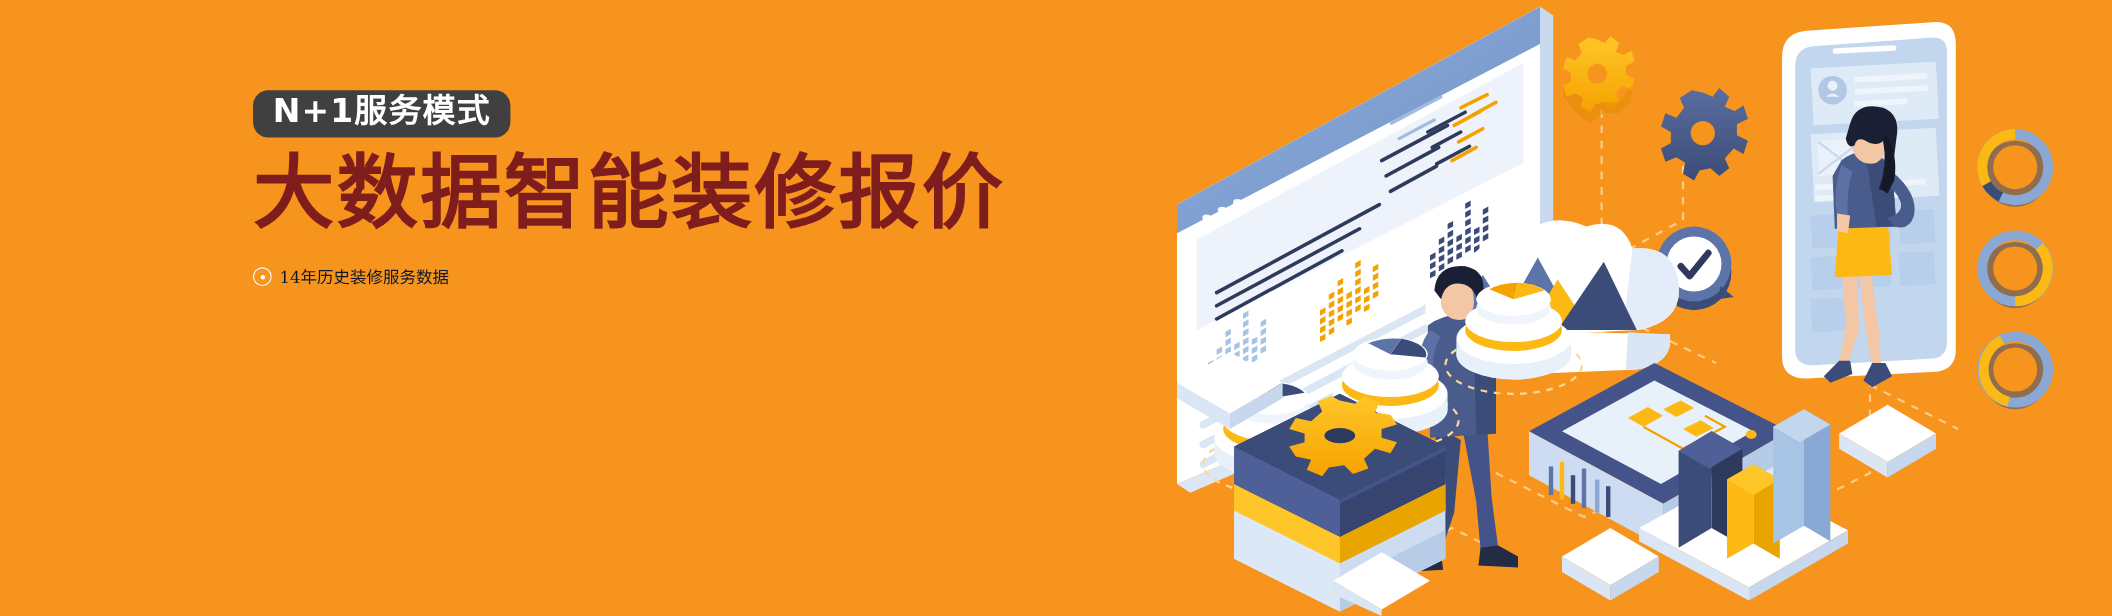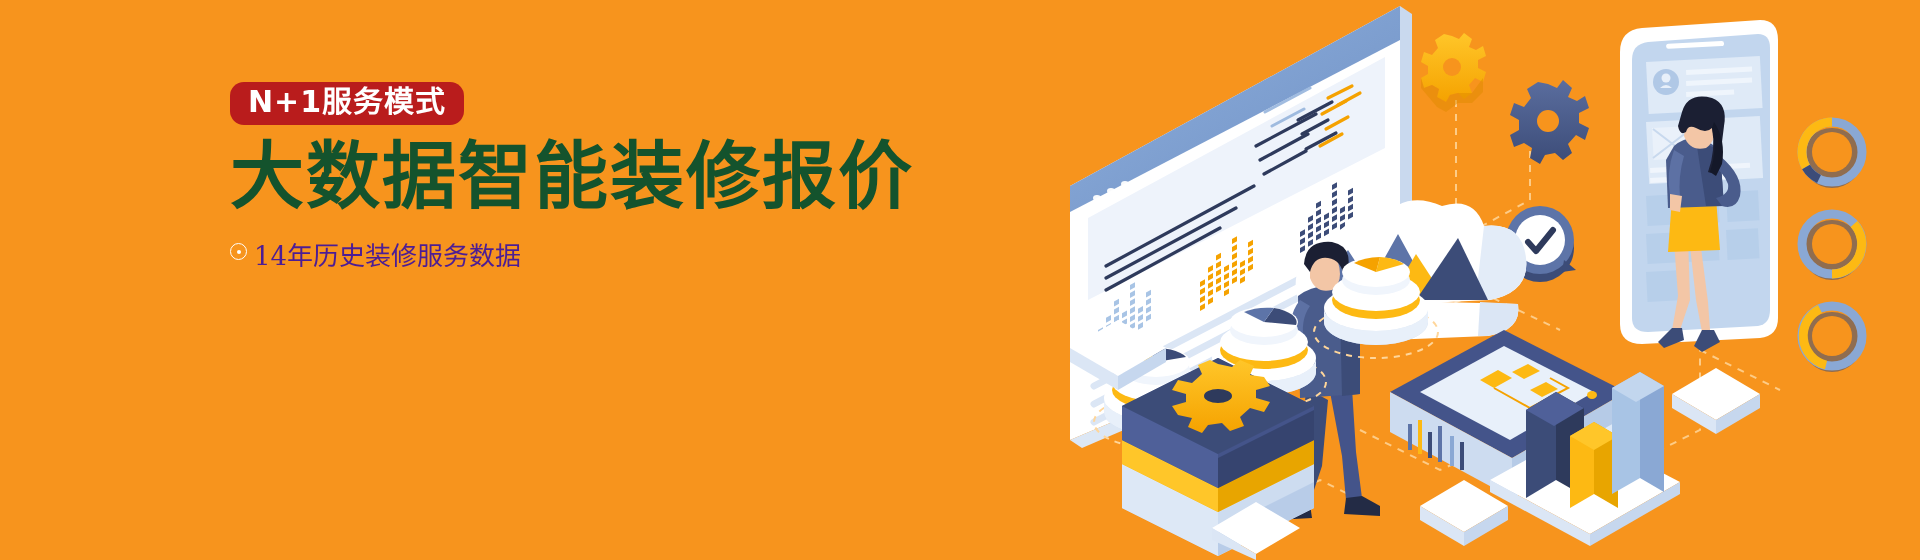--- a/index.html
+++ b/index.html
@@ -12,54 +12,54 @@
     position:relative;width:1920px;height:560px;
     background:#f7941d;overflow:hidden;
   }
 
   
   .copy{
     position:absolute;left:230px;top:82px;width:720px;
   }
   .badge{
     display:inline-block;
-    background:#b91c1c;
+    background:#404040;
     color:#ffffff;
     border-radius:14px;
     padding:5px 18px 8px 18px;
     font-size:30px;
     line-height:1;
     font-weight:700;
     letter-spacing:1px;
     font-family:"DejaVu Sans","Liberation Sans",sans-serif;
   }
   .headline{
     margin-top:14px;
     font-size:74px;
     line-height:1;
     font-weight:800;
-    color:#14532d;
+    color:#7f1d1d;
     letter-spacing:2px;
     white-space:nowrap;
     font-family:"DejaVu Sans","Liberation Sans",sans-serif;
   }
   .features{
     margin-top:30px;
     display:flex;
     gap:34px;
   }
   .feat-col{display:flex;flex-direction:column;}
   .feat{
-    color:#4c1d95;
-    font-size:26px;
+    color:#0f172a;
+    font-size:15px;
     line-height:1;
     margin-bottom:20px;
     white-space:nowrap;
     font-family:"DejaVu Serif","Liberation Serif",serif;
-    display:flex;align-items:flex-start;
+    display:flex;align-items:flex-end;
   }
   .feat .dot{
     display:inline-block;
     width:15px;height:15px;
     border:1.6px solid #ffffff;
     border-radius:50%;
     margin-right:7px;
     position:relative;
     flex:0 0 auto;
   }

